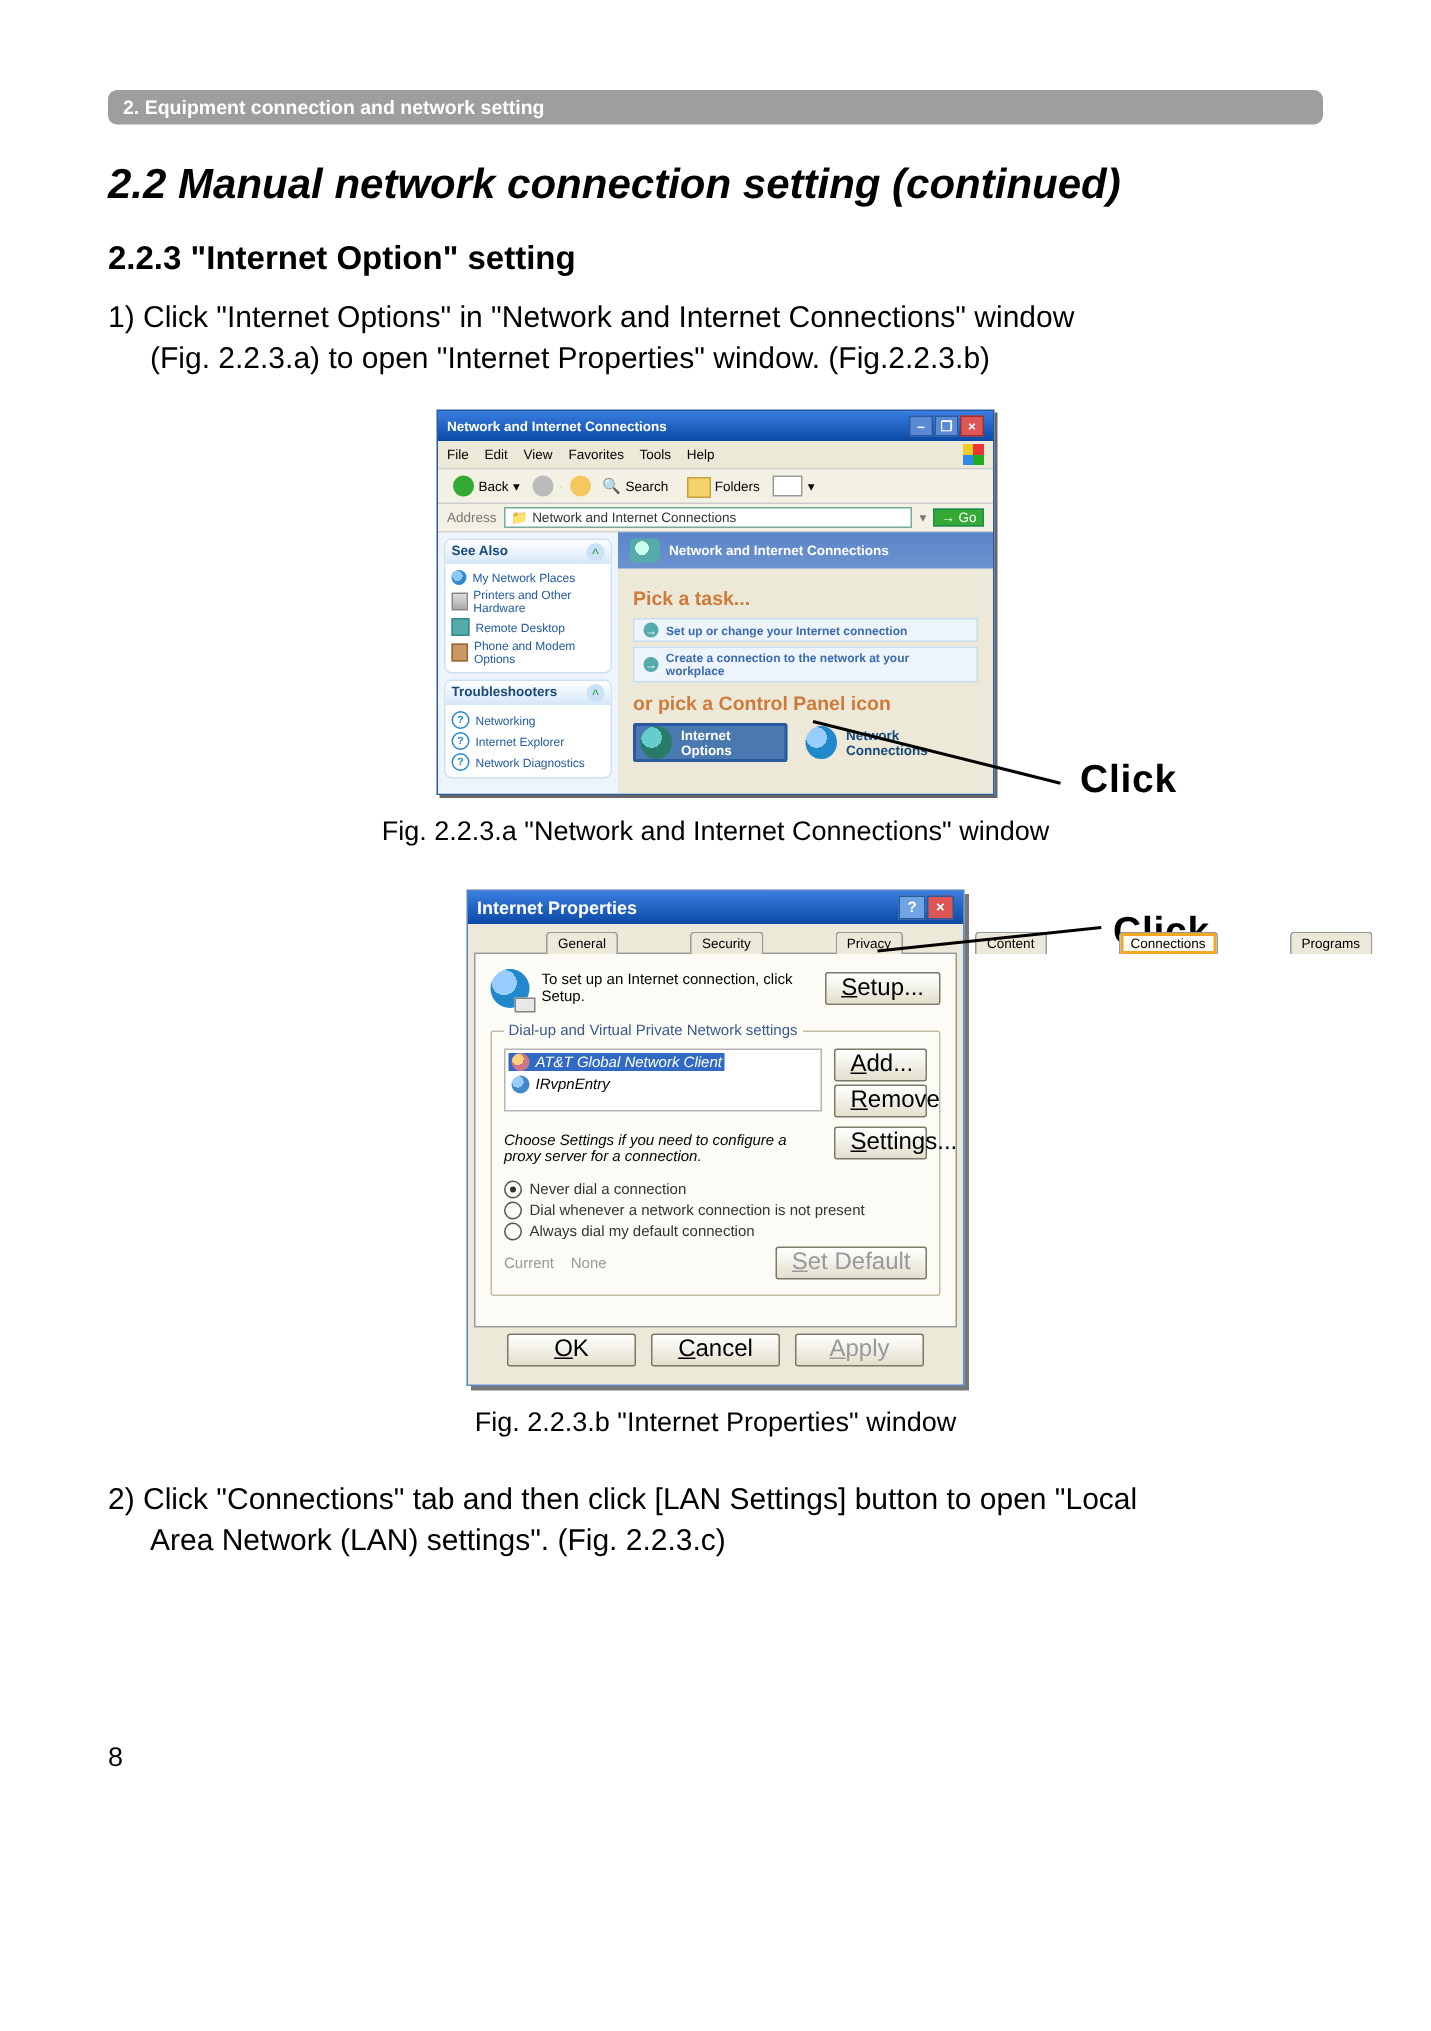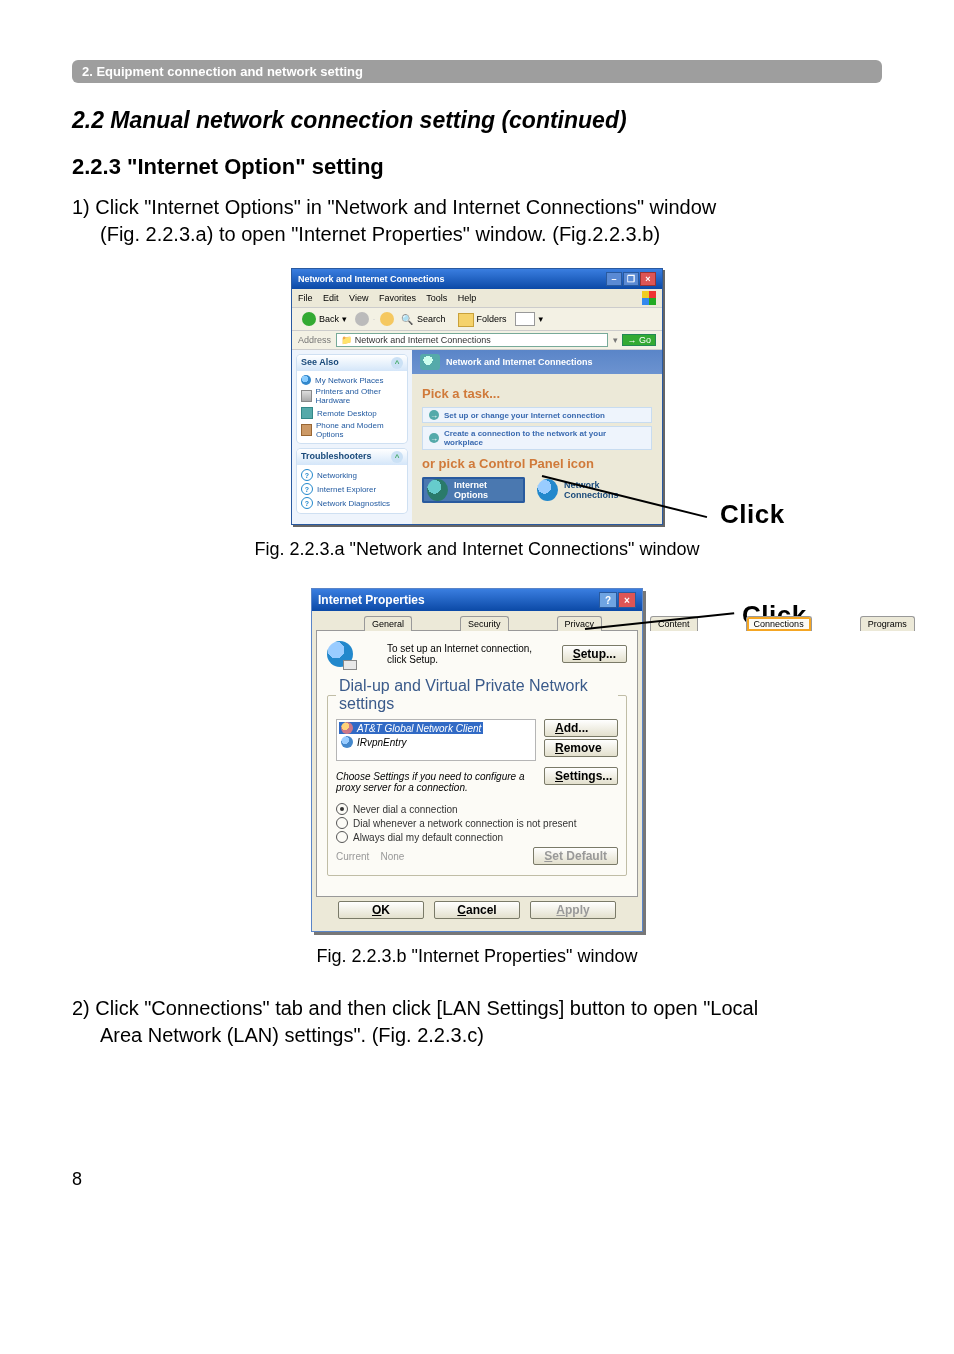--- a/index.html
+++ b/index.html
@@ -19,21 +19,21 @@
     color: #fff;
     font-weight: bold;
     font-size: 13px;
     padding: 4px 10px;
     border-radius: 6px;
     margin-bottom: 24px;
   }
   h2.continued {
     font-style: italic;
     font-weight: bold;
-    font-size: 23px;
+    font-size: 28px;
     margin: 0 0 20px 0;
   }
   h3.sub {
     font-family: Arial, Helvetica, sans-serif;
     font-weight: 900;
     font-size: 22px;
     margin: 0 0 14px 0;
   }
   p.body {
     font-size: 20px;
@@ -172,42 +172,41 @@
     background:#fcfbf6; border-color:#999; z-index:2; box-shadow:0 0 0 2px #f5a623 inset; font-weight:normal;
   }
   .tabpanel {
     margin:0 4px 4px 4px; background:#fcfbf6; border:1px solid #999; padding:10px;
   }
   .row-intro { display:flex; align-items:center; gap:8px; margin-bottom:10px; }
   .globe-ico{width:26px;height:26px;border-radius:50%;background:radial-gradient(circle at 35% 35%, #9cf 0 35%, #28c 0);position:relative;}
   .globe-ico::after{content:"";position:absolute;right:-4px;bottom:-3px;width:12px;height:8px;background:#e8e8e8;border:1px solid #888;}
   .btn {
     padding:1px 10px; background:linear-gradient(#fff,#e3e0cd); border:1px solid #7a7a68; border-radius:2px;
-    font-size:12px;
-    font-weight:bold;
+    font-size:16px;
   }
   .btn:first-letter{text-decoration:underline;}
   .btn.disabled { color:#999; }
   .btn.focus { box-shadow:0 0 0 1px #2a5aa0; border-color:#2a5aa0; }
   fieldset.grp {
     border:1px solid #c0bda6; border-radius:2px; padding:6px 8px 10px 8px; margin:0 0 10px 0;
   }
-  fieldset.grp legend { color:#3a5a8a; padding:0 3px; font-size:16px;margin-top:24px;}
+  fieldset.grp legend { color:#3a5a8a; padding:0 3px; font-size:10px;margin-top:24px;}
   .listbox {
     background:#fff; border:1px solid #b5b5b5; height:36px; padding:2px; overflow:hidden;
     font-size:10px;
   }
   .listbox .sel { background:#316ac5; color:#fff; padding:0 2px; display:inline-flex; align-items:center; gap:4px;}
   .listbox .unsel { padding:0 2px; display:inline-flex; align-items:center; gap:4px; }
   .lb-ico{width:12px;height:12px;border-radius:50%;}
   .lb-globe{background:radial-gradient(circle at 35% 35%, #ffd27a 0 35%, #c78 0);}
   .lb-globe2{background:radial-gradient(circle at 35% 35%, #9cf 0 35%, #48c 0);}
   .dial-row { display:flex; justify-content:space-between; align-items:flex-start; gap:8px; }
   .col-left{flex:1;font-style:italic;}
-  .col-right{display:flex;flex-direction:column;gap:2px;width:74px;}
+  .col-right{display:flex;flex-direction:column;gap:2px;width:62px;}
   .note { margin:4px 0 8px 0; }
   .radio-row { display:flex; align-items:center; gap:5px; margin:2px 0; color:#333;}
   .radio{width:10px;height:10px;border:1px solid #555;border-radius:50%;display:inline-flex;align-items:center;justify-content:center;}
   .radio.checked::after{content:"";width:4px;height:4px;border-radius:50%;background:#333;}
   .current-row{display:flex;justify-content:space-between;align-items:center;color:#999;margin-top:4px;}
   .dlg-foot { display:flex; justify-content:center; gap:10px; padding:0 10px 12px 10px; }
 
   #clickB-line, #clickA-line { pointer-events:none; }
 </style>
 </head>
@@ -371,21 +370,21 @@
         <div class="tab">Security</div>
         <div class="tab">Privacy</div>
         <div class="tab">Content</div>
         <div class="tab active">Connections</div>
         <div class="tab">Programs</div>
         <div class="tab">Advanced</div>
       </div>
       <div class="tabpanel">
         <div class="row-intro">
           <span class="globe-ico"></span>
-          <span style="flex:1;margin-left:26px;">To set up an Internet connection, click Setup.</span>
+          <span style="flex:1;">To set up an Internet connection, click Setup.</span>
           <span class="btn">Setup...</span>
         </div>
 
         <fieldset class="grp">
           <legend>Dial-up and Virtual Private Network settings</legend>
           <div class="dial-row">
             <div class="col-left">
               <div class="listbox">
                 <div class="sel">
                     <span class="lb-ico lb-globe"></span>

